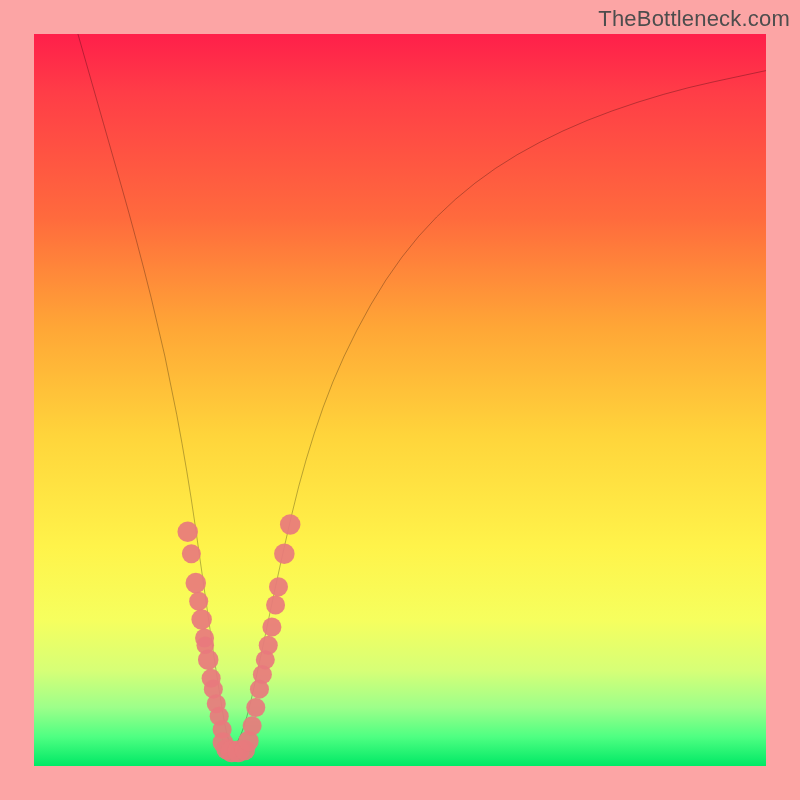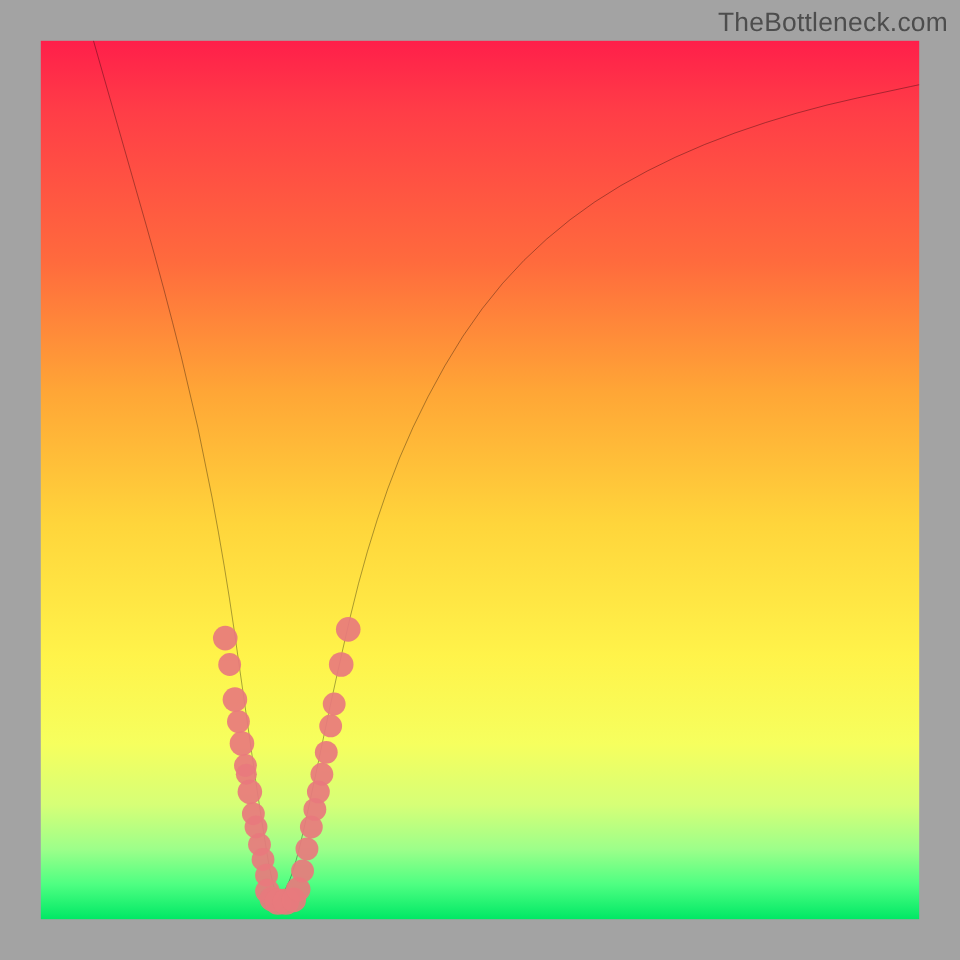--- a/index.html
+++ b/index.html
@@ -8,21 +8,21 @@
     width: 800px;
     height: 800px;
     overflow: hidden;
     background: #000;
     font-family: Arial, Helvetica, sans-serif;
   }
   .frame {
     position: absolute;
     left: 0; top: 0;
     width: 800px; height: 800px;
-    background: #a3a3a3;
+    background: #fca5a5;
   }
   .plot {
     position: absolute;
     left: 34px; top: 34px;
     width: 732px; height: 732px;
     
     background: linear-gradient(to bottom,
       #ff1f4a 0%,
       #ff3d47 8%,
       #ff6a3d 25%,

